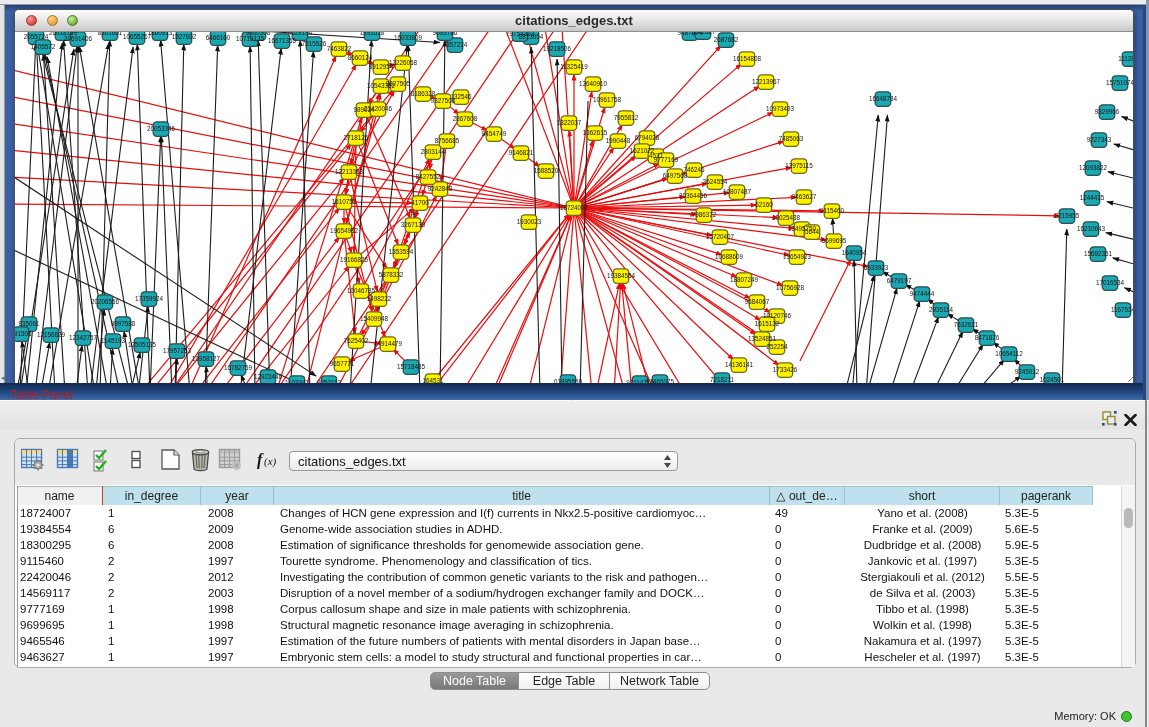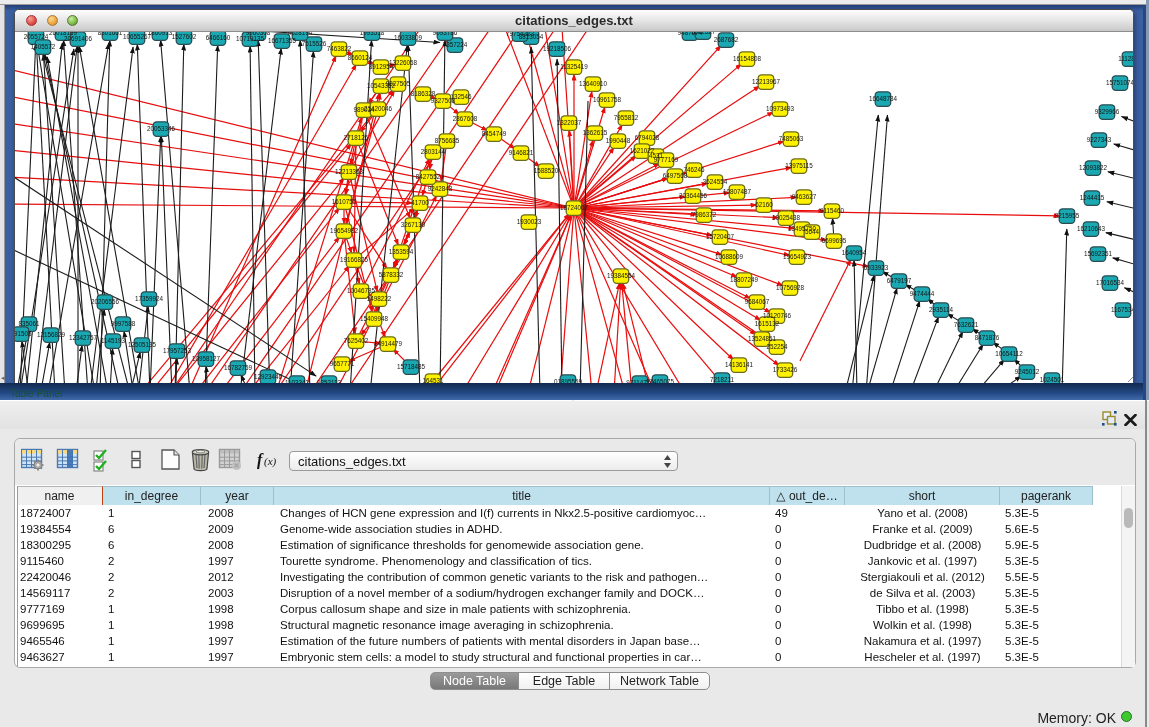--- a/index.html
+++ b/index.html
@@ -19,21 +19,21 @@
  background:linear-gradient(#fdfdfd,#e8e8e8 45%,#cfcfcf 90%,#c6c6c6);border-bottom:1px solid #8e8e8e;}
 #title{width:100%;text-align:center;font-size:13px;font-weight:bold;color:#2a2a2a;line-height:22px;}
 .tl{top:4.5px;width:11px;height:11px;border-radius:50%;}
 #tl1{left:10.5px;background:radial-gradient(circle at 35% 30%,#f7a09a,#e0564a 55%,#b3281d);border:1px solid #a33;}
 #tl2{left:31.5px;background:radial-gradient(circle at 35% 30%,#fbd88f,#efaa47 55%,#c77e1c);border:1px solid #a73;}
 #tl3{left:51.5px;background:radial-gradient(circle at 35% 30%,#c8eda0,#84c04f 55%,#4e8a24);border:1px solid #573;}
 #graph{left:0px;top:22px;width:1118px;height:352px;background:#fff;overflow:hidden;}
 
 #tp{left:0;top:400px;width:1149px;height:327px;background:#e9e9e9;border-top:1px solid #fff;}
 #tphead{left:0;top:401px;width:1146px;height:28px;background:linear-gradient(#efefef,#e2e2e2);}
-#tptitle{left:10px;top:388px;font-size:10px;color:#14532d;}
+#tptitle{left:10px;top:388px;font-size:12px;color:#b91c1c;}
 #tpx{left:1124px;top:412px;width:13px;height:12px;}
 #panel{left:14px;top:438px;width:1122px;height:230px;background:#fff;
  border:1px solid #a9a9a9;border-radius:6px;}
 #toolbar{left:15px;top:439px;width:1120px;height:46px;background:#e9e9e9;border-radius:6px 6px 0 0;}
 #dd{left:289px;top:451px;width:389px;height:20px;background:linear-gradient(#fff,#ececec);
  border:1px solid #9a9a9a;border-radius:4px;font-size:13px;color:#111;line-height:19px;padding-left:8px;}
 
 #thead{left:17px;top:486px;width:1076px;height:19px;font-size:12px;color:#222;}
 .th{position:absolute;top:0;height:19px;background:#bfe0ed;border-right:1px solid #9dbecb;
  border-top:1px solid #9dbecb;text-align:center;line-height:19px;}
@@ -49,21 +49,21 @@
 .c6{left:988px;width:100px;}
 #tleft{left:17px;top:486px;width:1px;height:181px;background:#9a9a9a;}
 #sb{left:1121px;top:486px;width:14px;height:181px;background:#f4f4f4;border-left:1px solid #d8d8d8;}
 #sbthumb{left:1123.5px;top:508px;width:9px;height:20px;background:#b9b9b9;border-radius:5px;}
 
 #tabs{left:430px;top:672px;height:18px;font-size:12.5px;}
 .tab{position:absolute;top:0;height:18px;line-height:17px;text-align:center;border:1px solid #8e8e8e;}
 #tab1{left:0;width:89px;background:linear-gradient(#9a9a9a,#787878);color:#fff;border-radius:5px 0 0 5px;}
 #tab2{left:88px;width:92px;background:linear-gradient(#fff,#f0f0f0);color:#222;}
 #tab3{left:179px;width:101px;background:linear-gradient(#fff,#f0f0f0);color:#222;border-radius:0 5px 5px 0;}
-#mem{right:33px;top:710px;font-size:14px;color:#222;}
+#mem{right:33px;top:710px;font-size:11px;color:#222;}
 #memdot{left:1120.5px;top:710.5px;width:11.5px;height:11.5px;border-radius:50%;background:#3dc82e;border:1.5px solid #2c6e2c;}
 #winedge{left:1145px;top:400px;width:2px;height:327px;background:#8a8a8a;}
 </style></head><body>
 <div class="abs" id="netbg"></div>
 <div class="abs" id="nettop"></div>
 <div class="abs" id="topstrip"></div>
 <div class="abs" id="leftstrip"></div>
 <div class="abs" id="frame">
   <div class="abs" id="titlebar">
     <div id="title">citations_edges.txt</div>

